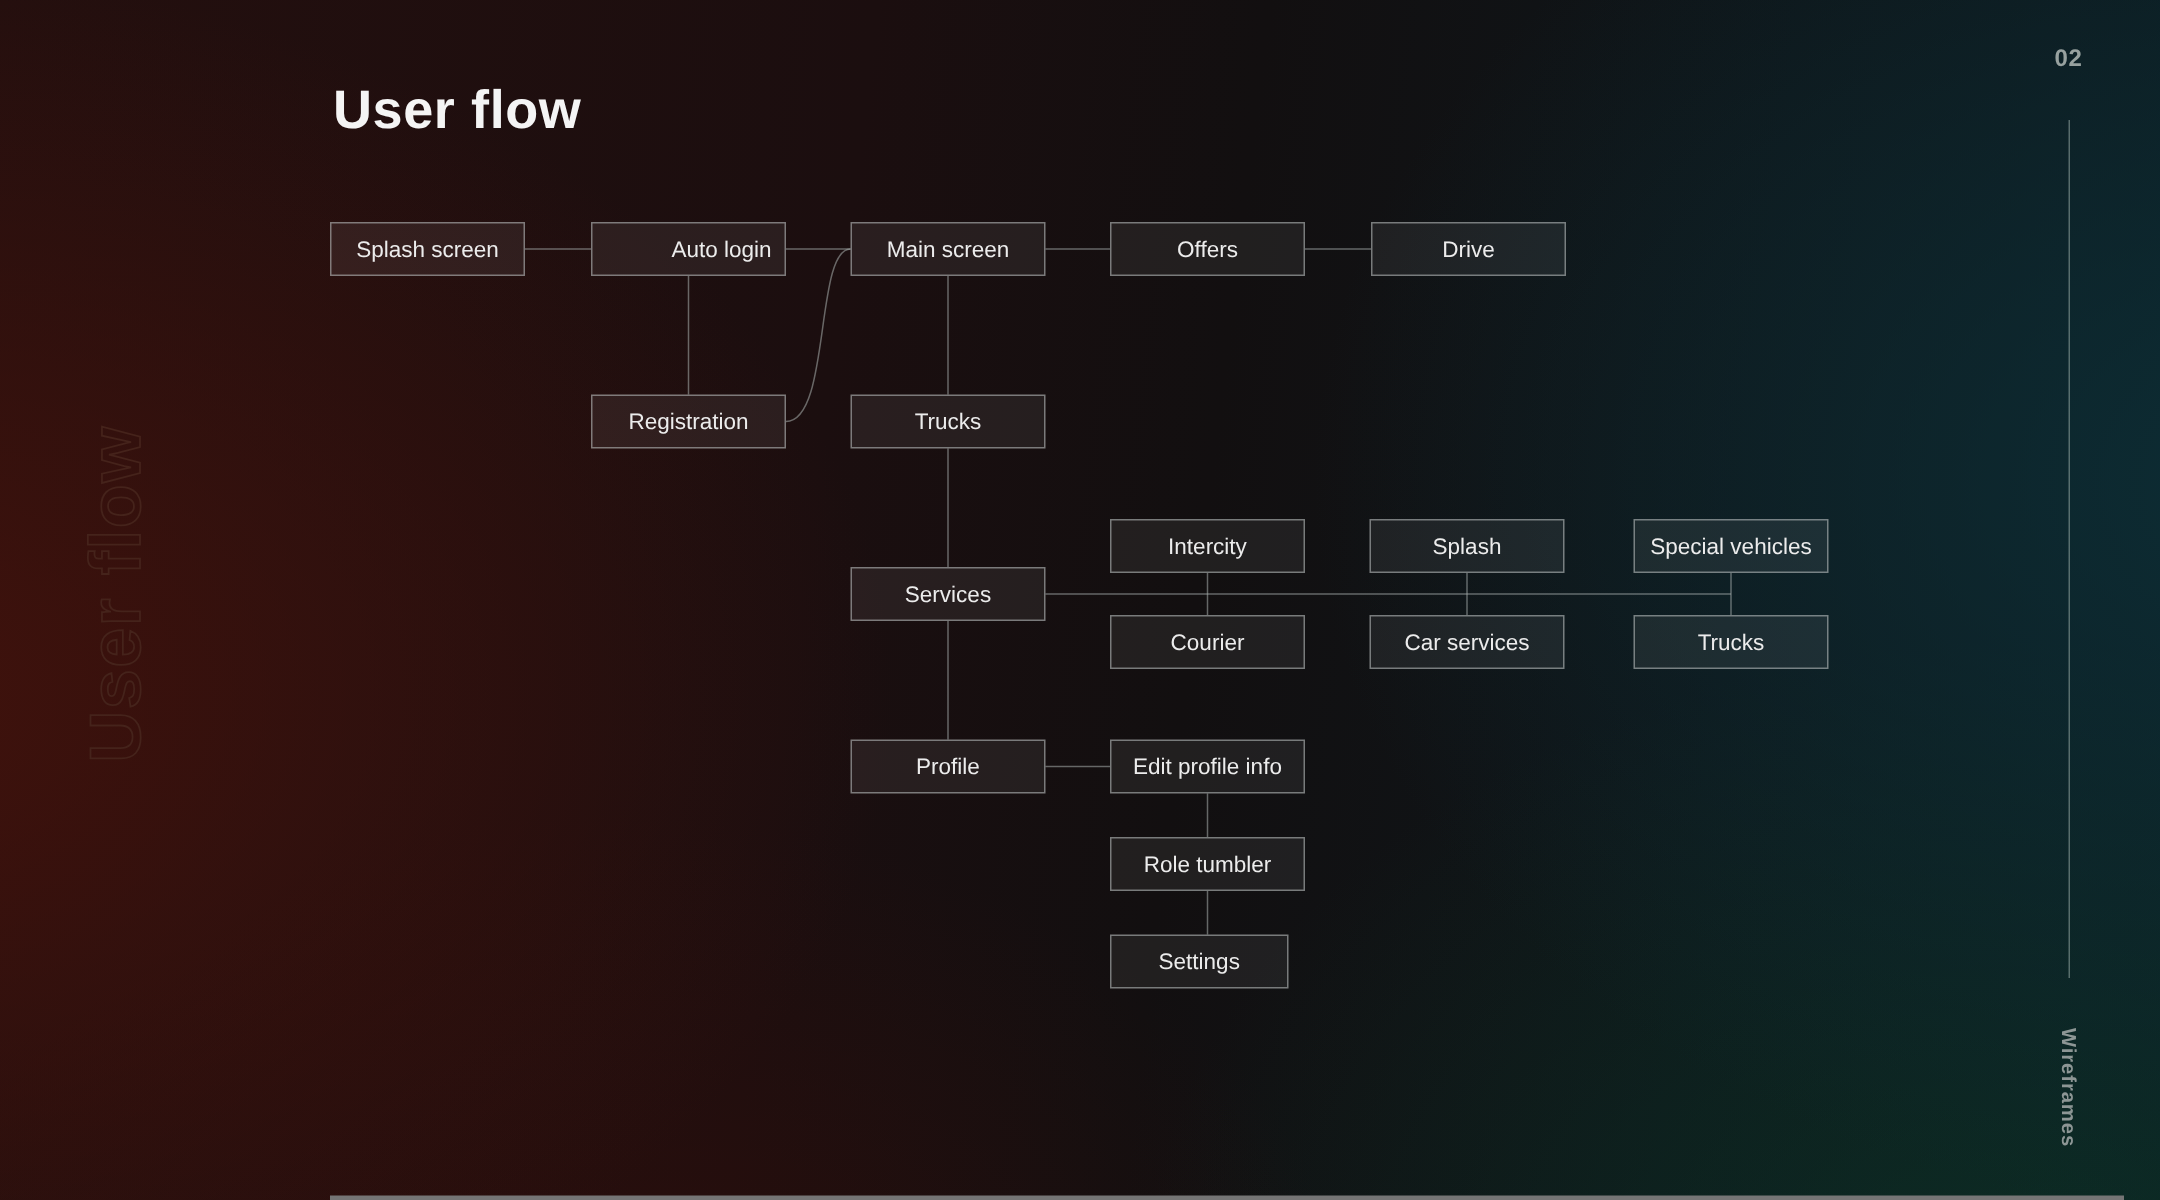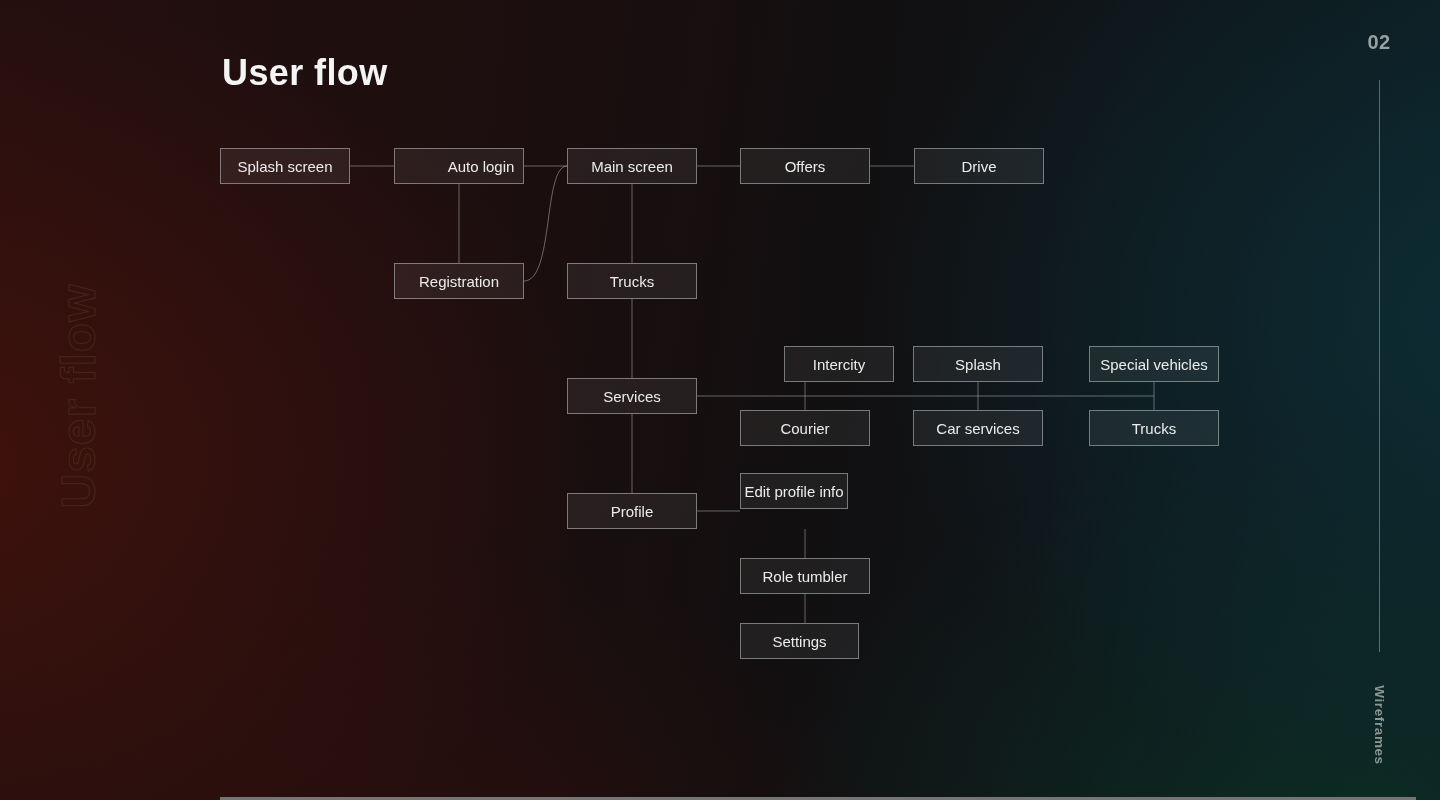--- a/index.html
+++ b/index.html
@@ -17,21 +17,21 @@
       radial-gradient(1050px 800px at 106% 40%, rgba(13,48,56,0.85), rgba(13,48,56,0) 62%),
       radial-gradient(950px 680px at 94% 106%, rgba(12,58,40,0.55), rgba(12,58,40,0) 62%),
       linear-gradient(97deg, #240f0e 0%, #1b0e0f 38%, #120f10 55%, #0e161a 78%, #0c1b20 100%);
   }
   .title{
     position:absolute;left:222px;top:52px;
     font-size:36px;font-weight:bold;color:#f4f4f4;letter-spacing:0.4px;
   }
   .page-number{
     position:absolute;left:1359px;top:31px;width:40px;text-align:center;
-    font-size:20px;font-weight:bold;color:#97a19f;letter-spacing:0.5px;
+    font-size:16px;font-weight:bold;color:#97a19f;letter-spacing:0.5px;
   }
   .rail-line{
     position:absolute;left:1379px;top:80px;width:1px;height:572px;
     background:rgba(152,170,164,0.55);
   }
   .rail-label{
     position:absolute;left:1379px;top:725px;
     transform:translate(-50%,-50%) rotate(90deg);
     font-size:13.5px;font-weight:bold;color:#8d9695;letter-spacing:0.6px;
     white-space:nowrap;
@@ -93,27 +93,27 @@
 
   <div id="nodes-layer">
       <div class="node" style="left: 220px; top: 148px; width: 130px; height: 36px;">Splash screen</div>
       <div class="node" style="left: 394px; top: 148px; width: 130px; height: 36px; padding-left: 44px;">Auto login</div>
       <div class="node" style="left: 567px; top: 148px; width: 130px; height: 36px;">Main screen</div>
       <div class="node" style="left: 740px; top: 148px; width: 130px; height: 36px;">Offers</div>
       <div class="node" style="left: 914px; top: 148px; width: 130px; height: 36px;">Drive</div>
       <div class="node" style="left: 394px; top: 263px; width: 130px; height: 36px;">Registration</div>
       <div class="node" style="left: 567px; top: 263px; width: 130px; height: 36px;">Trucks</div>
       <div class="node" style="left: 567px; top: 378px; width: 130px; height: 36px;">Services</div>
-      <div class="node" style="left: 784px; top: 346px; width: 110px; height: 36px;">Intercity</div>
+      <div class="node" style="left: 740px; top: 346px; width: 130px; height: 36px;">Intercity</div>
       <div class="node" style="left: 913px; top: 346px; width: 130px; height: 36px;">Splash</div>
       <div class="node" style="left: 1089px; top: 346px; width: 130px; height: 36px;">Special vehicles</div>
       <div class="node" style="left: 740px; top: 410px; width: 130px; height: 36px;">Courier</div>
       <div class="node" style="left: 913px; top: 410px; width: 130px; height: 36px;">Car services</div>
       <div class="node" style="left: 1089px; top: 410px; width: 130px; height: 36px;">Trucks</div>
       <div class="node" style="left: 567px; top: 493px; width: 130px; height: 36px;">Profile</div>
-      <div class="node" style="left: 740px; top: 473px; width: 108px; height: 36px;">Edit profile info</div>
+      <div class="node" style="left: 740px; top: 493px; width: 130px; height: 36px;">Edit profile info</div>
       <div class="node" style="left: 740px; top: 558px; width: 130px; height: 36px;">Role tumbler</div>
       <div class="node" style="left: 740px; top: 623px; width: 119px; height: 36px;">Settings</div>
     </div>
 
   <div class="scrollbar-thumb"></div>
 
 </div>
 
 </body></html>

